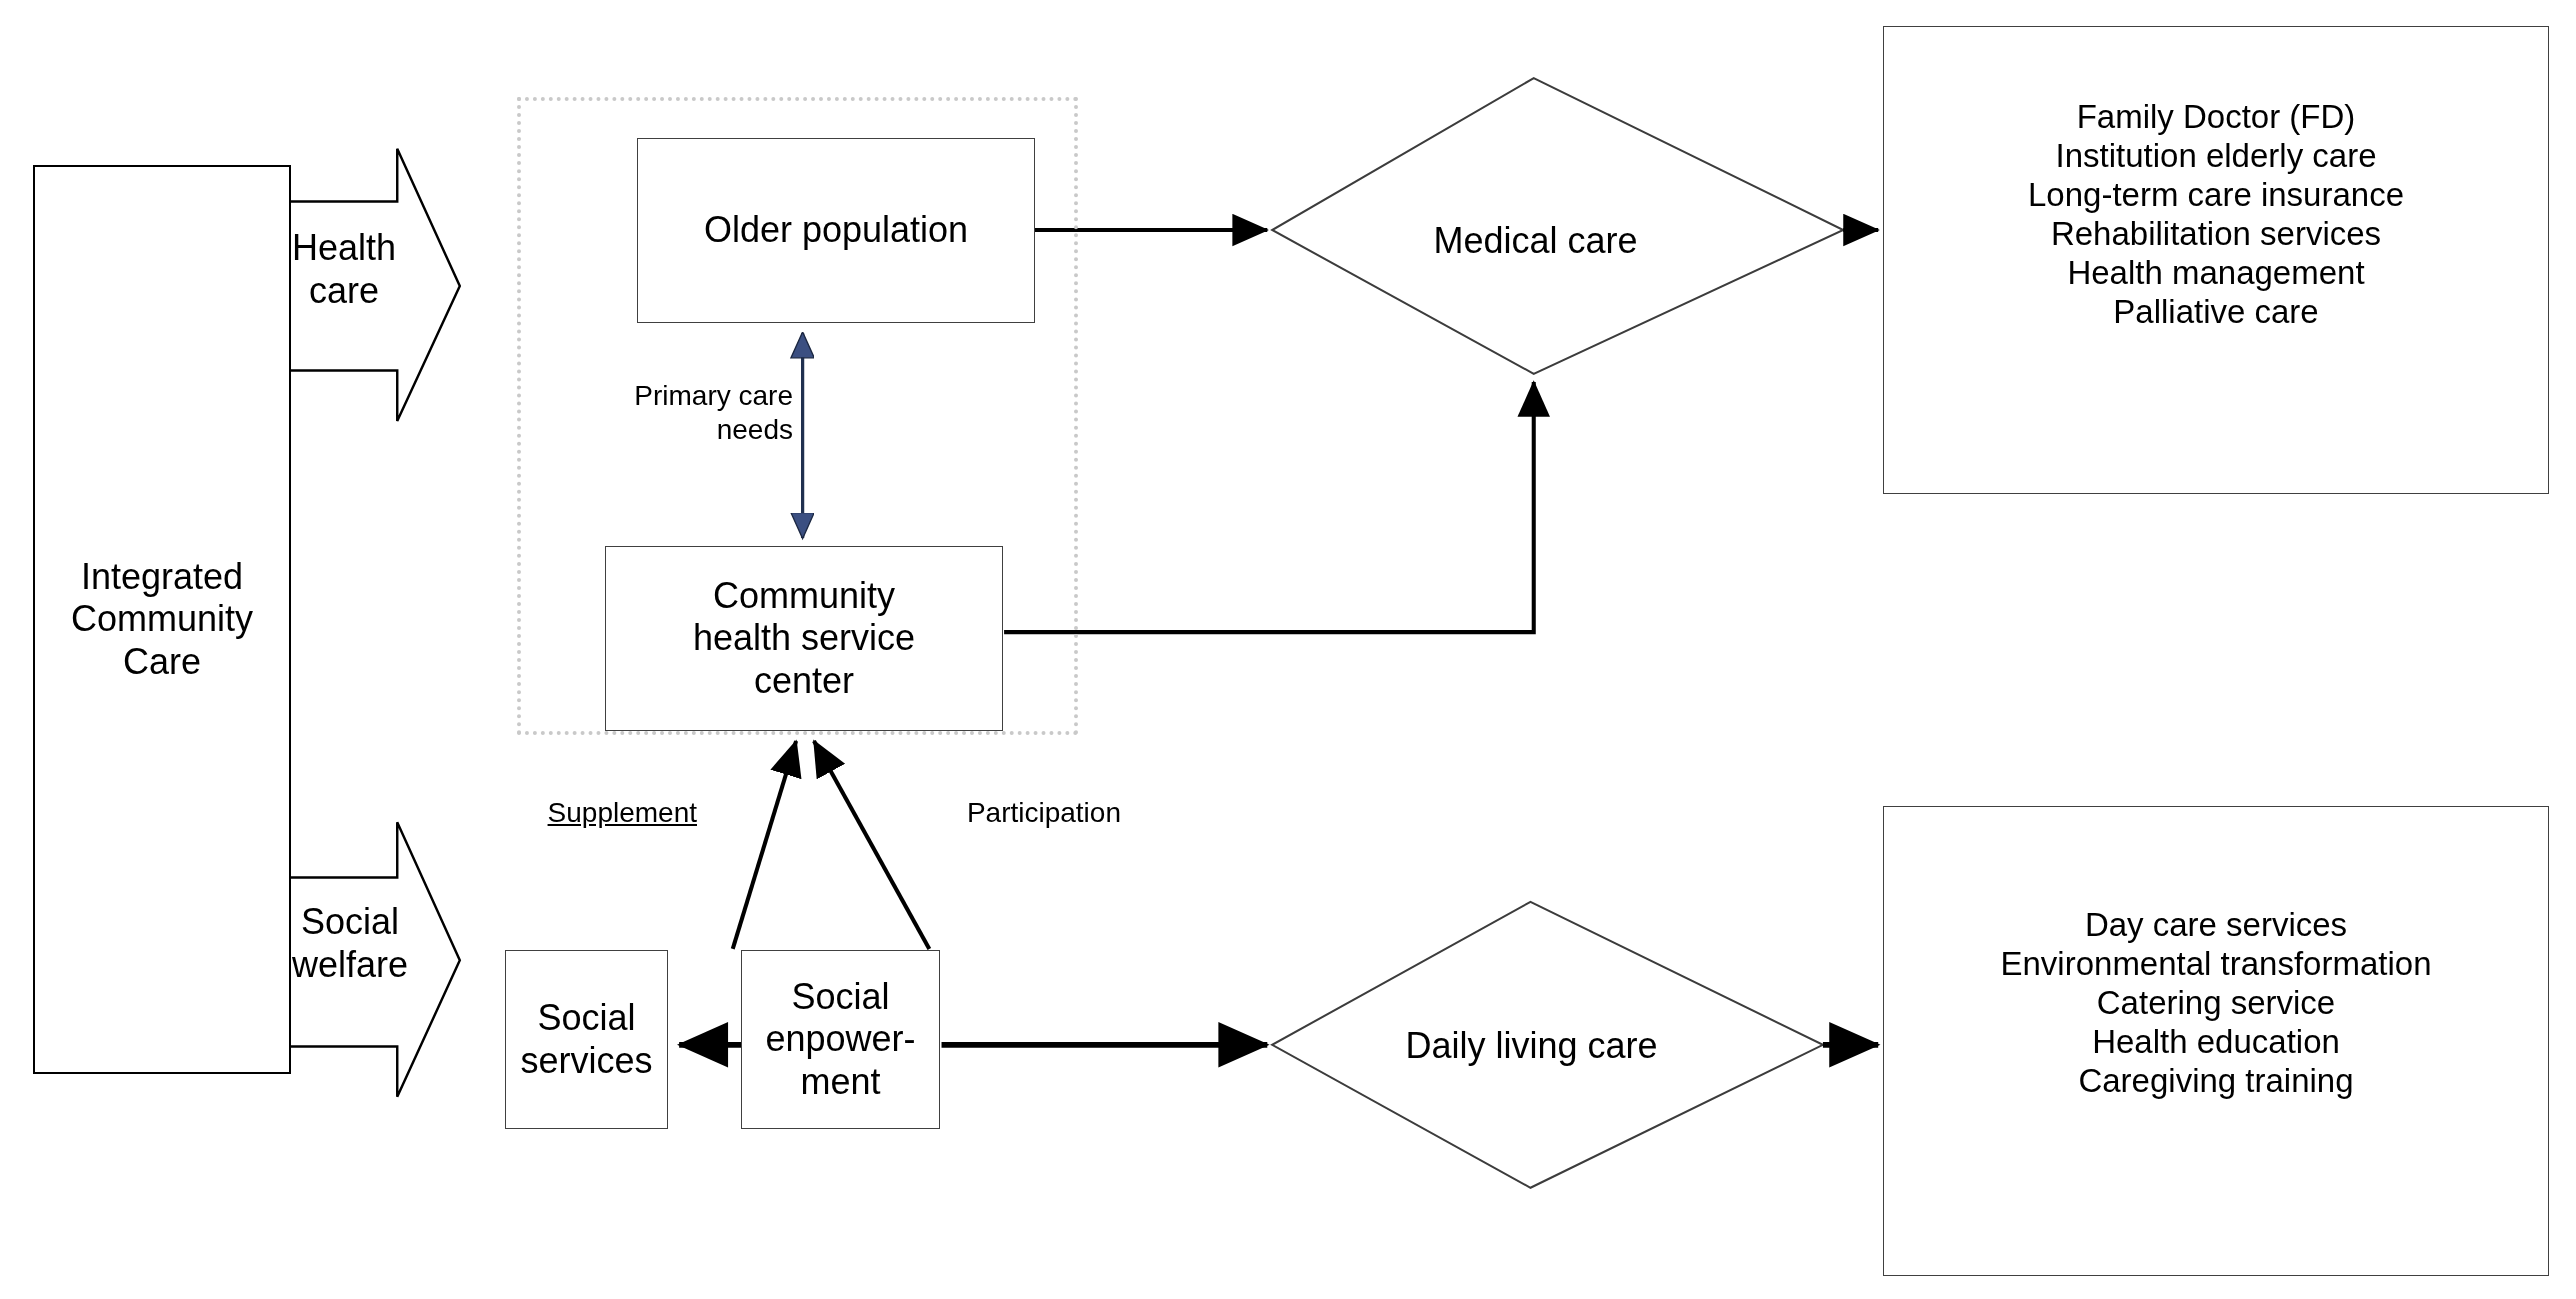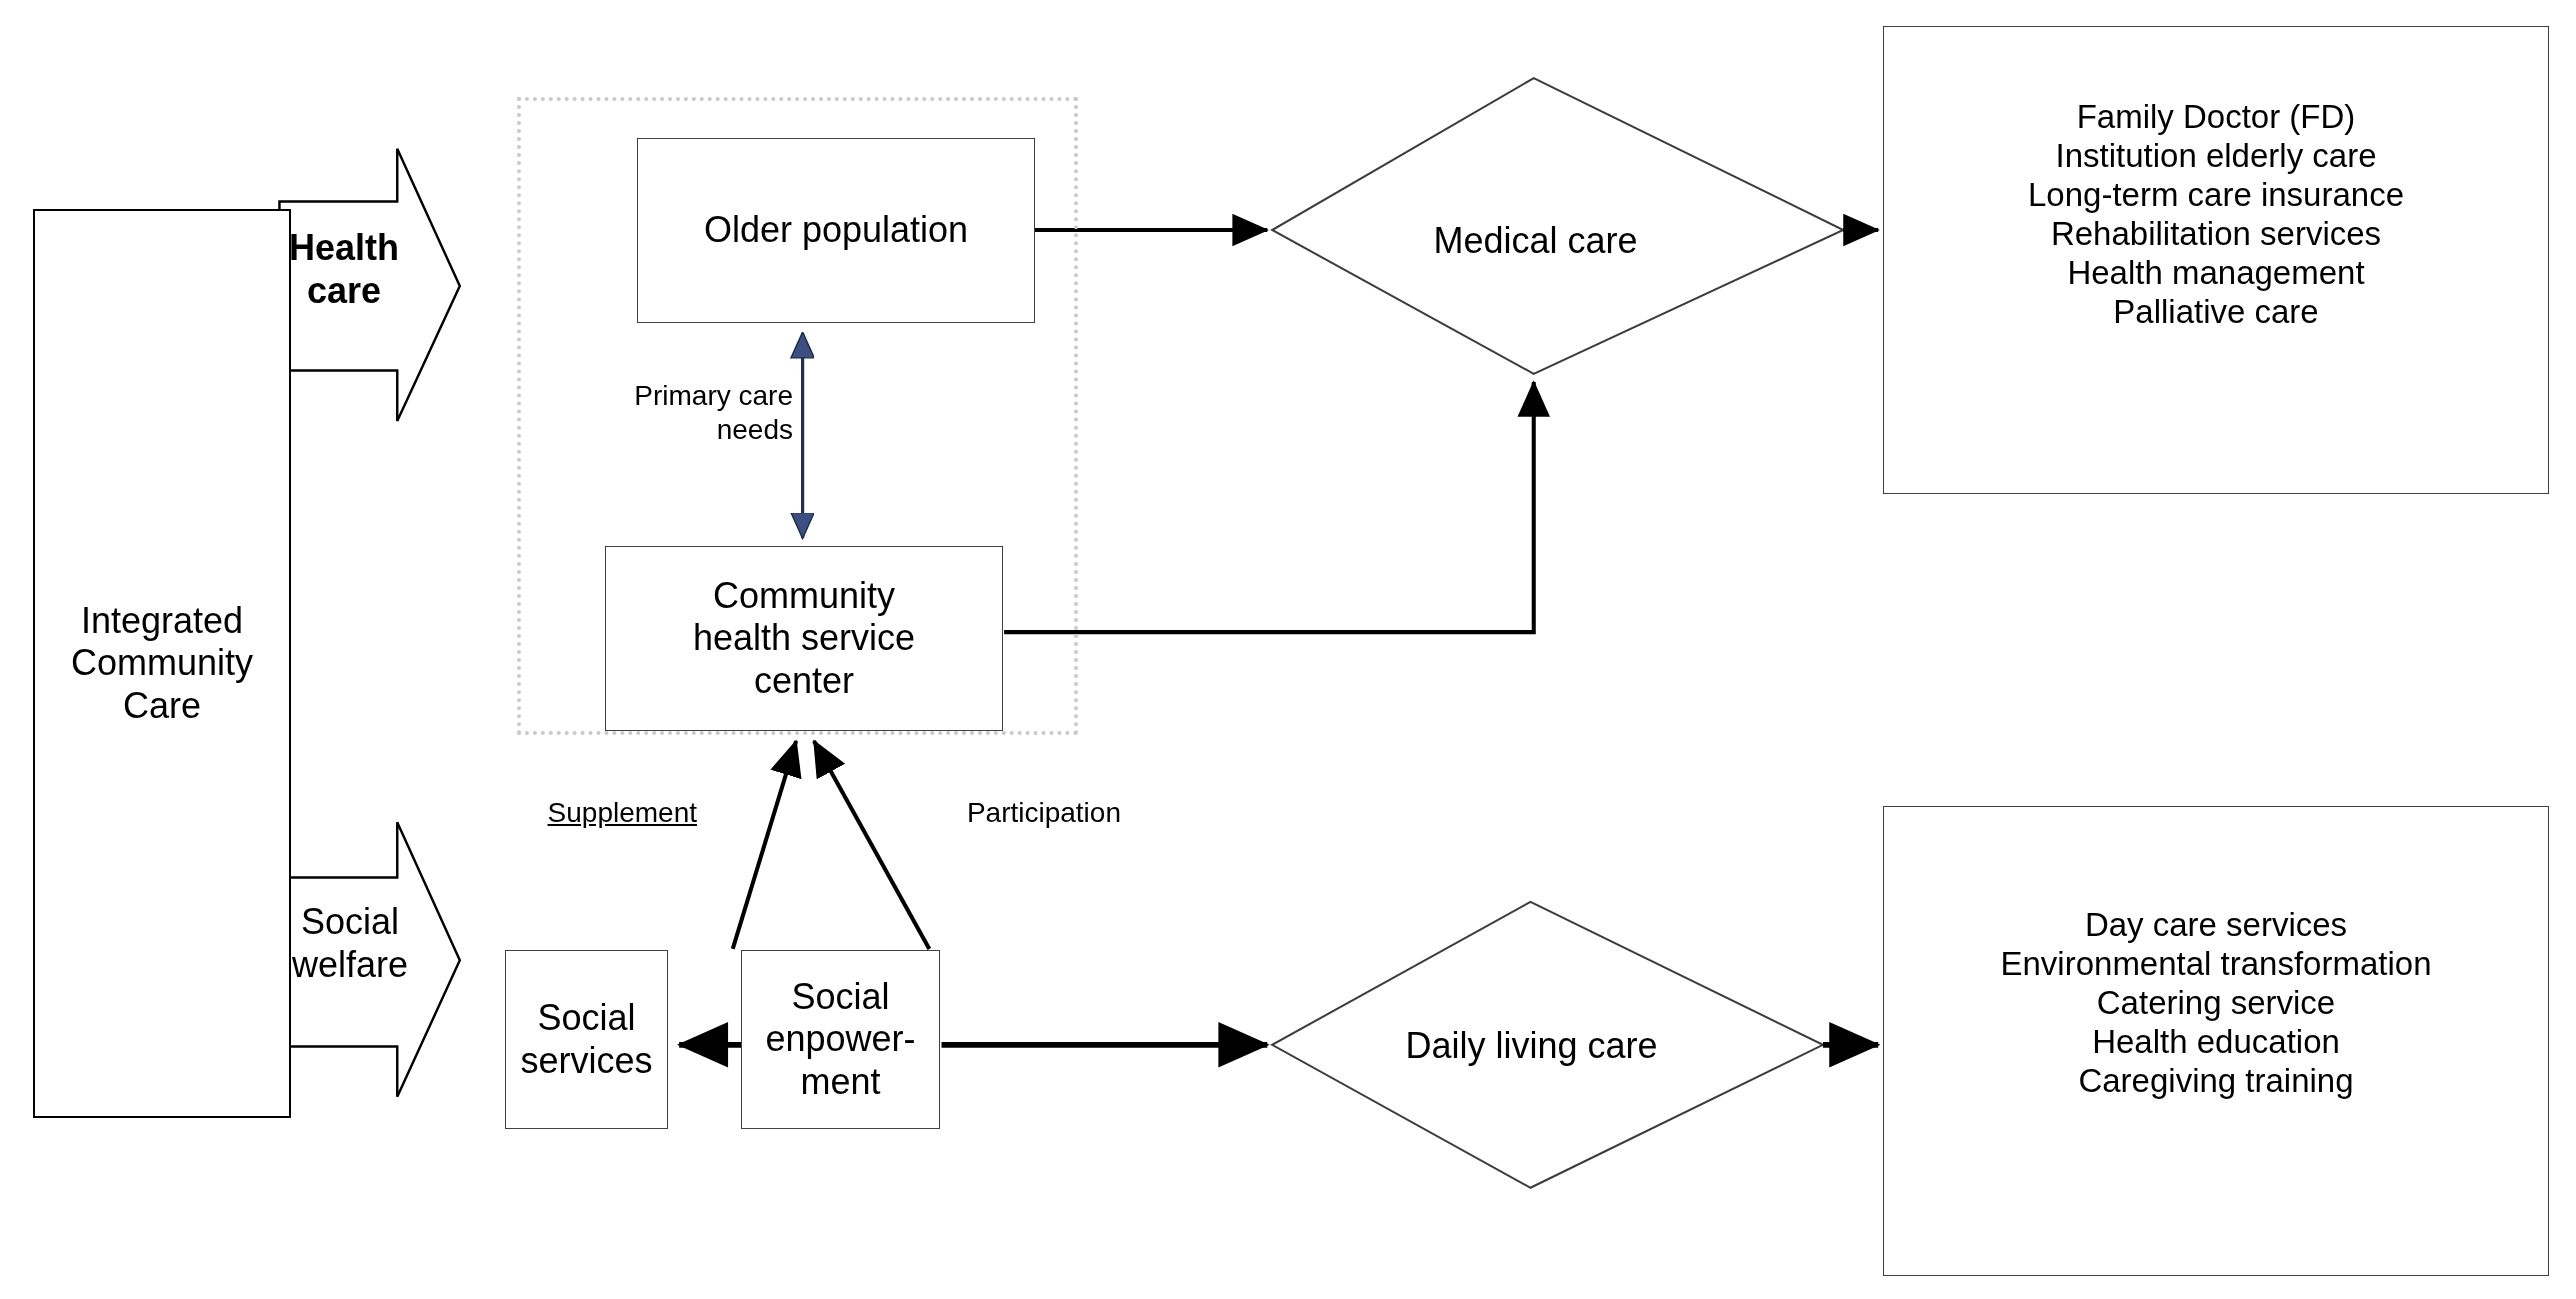--- a/index.html
+++ b/index.html
@@ -34,21 +34,20 @@
     text-align: center;
     background: #ffffff;
     line-height: 1.18;
     white-space: pre-line;
   }
   .node.box {
     border: 1.6px solid #404040;
   }
   .node.box-dark {
     border: 2.4px solid #000000;
-    margin-top: 44px;
   }
   .label {
     position: absolute;
     background: transparent;
     white-space: pre-line;
     text-align: center;
     line-height: 1.2;
   }
   .dotted-region {
     position: absolute;
@@ -115,21 +114,21 @@
 
     <line x1="2244" y1="1286" x2="2312" y2="1286" stroke="#000000" stroke-width="7" marker-end="url(#arrowBlack)"></line>
   </svg>
 
   <div class="dotted-region" style="left:517px; top:97px; width:561px; height:638px;"></div>
 
   <div class="node box-dark fs-big" style="left:33px; top:165px; width:258px; height:909px;">Integrated
 Community
 Care</div>
 
-  <div class="label fs-big" style="left:279px; top:226px; width:130px;font-weight:bold;">Health
+  <div class="label fs-big" style="left:279px; top:226px; width:130px;">Health
 care</div>
 
   <div class="label fs-big" style="left:279px; top:900px; width:142px;">Social
 welfare</div>
 
   <div class="node box fs-big" style="left:605px; top:138px; width:398px; height:185px;margin-left:32px;">Older population</div>
 
   <div class="node box fs-big" style="left:605px; top:546px; width:398px; height:185px;">Community
 health service
 center</div>

